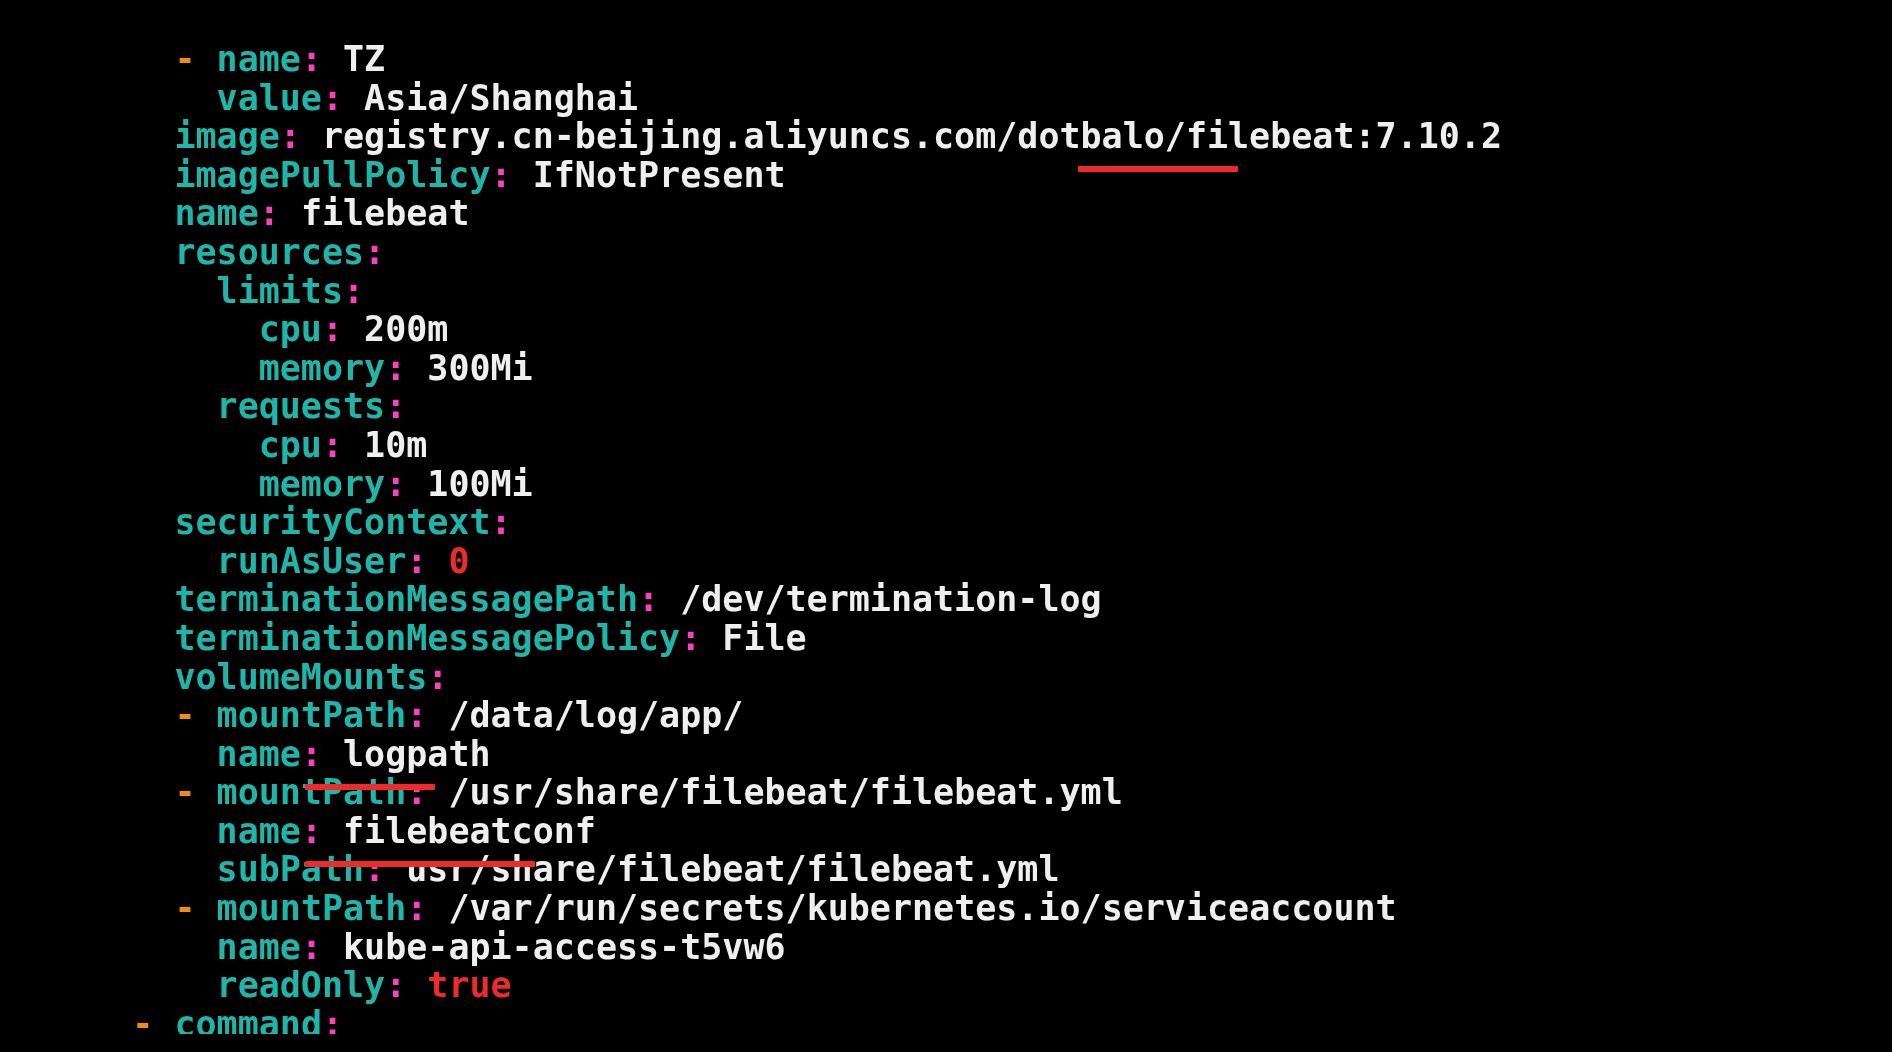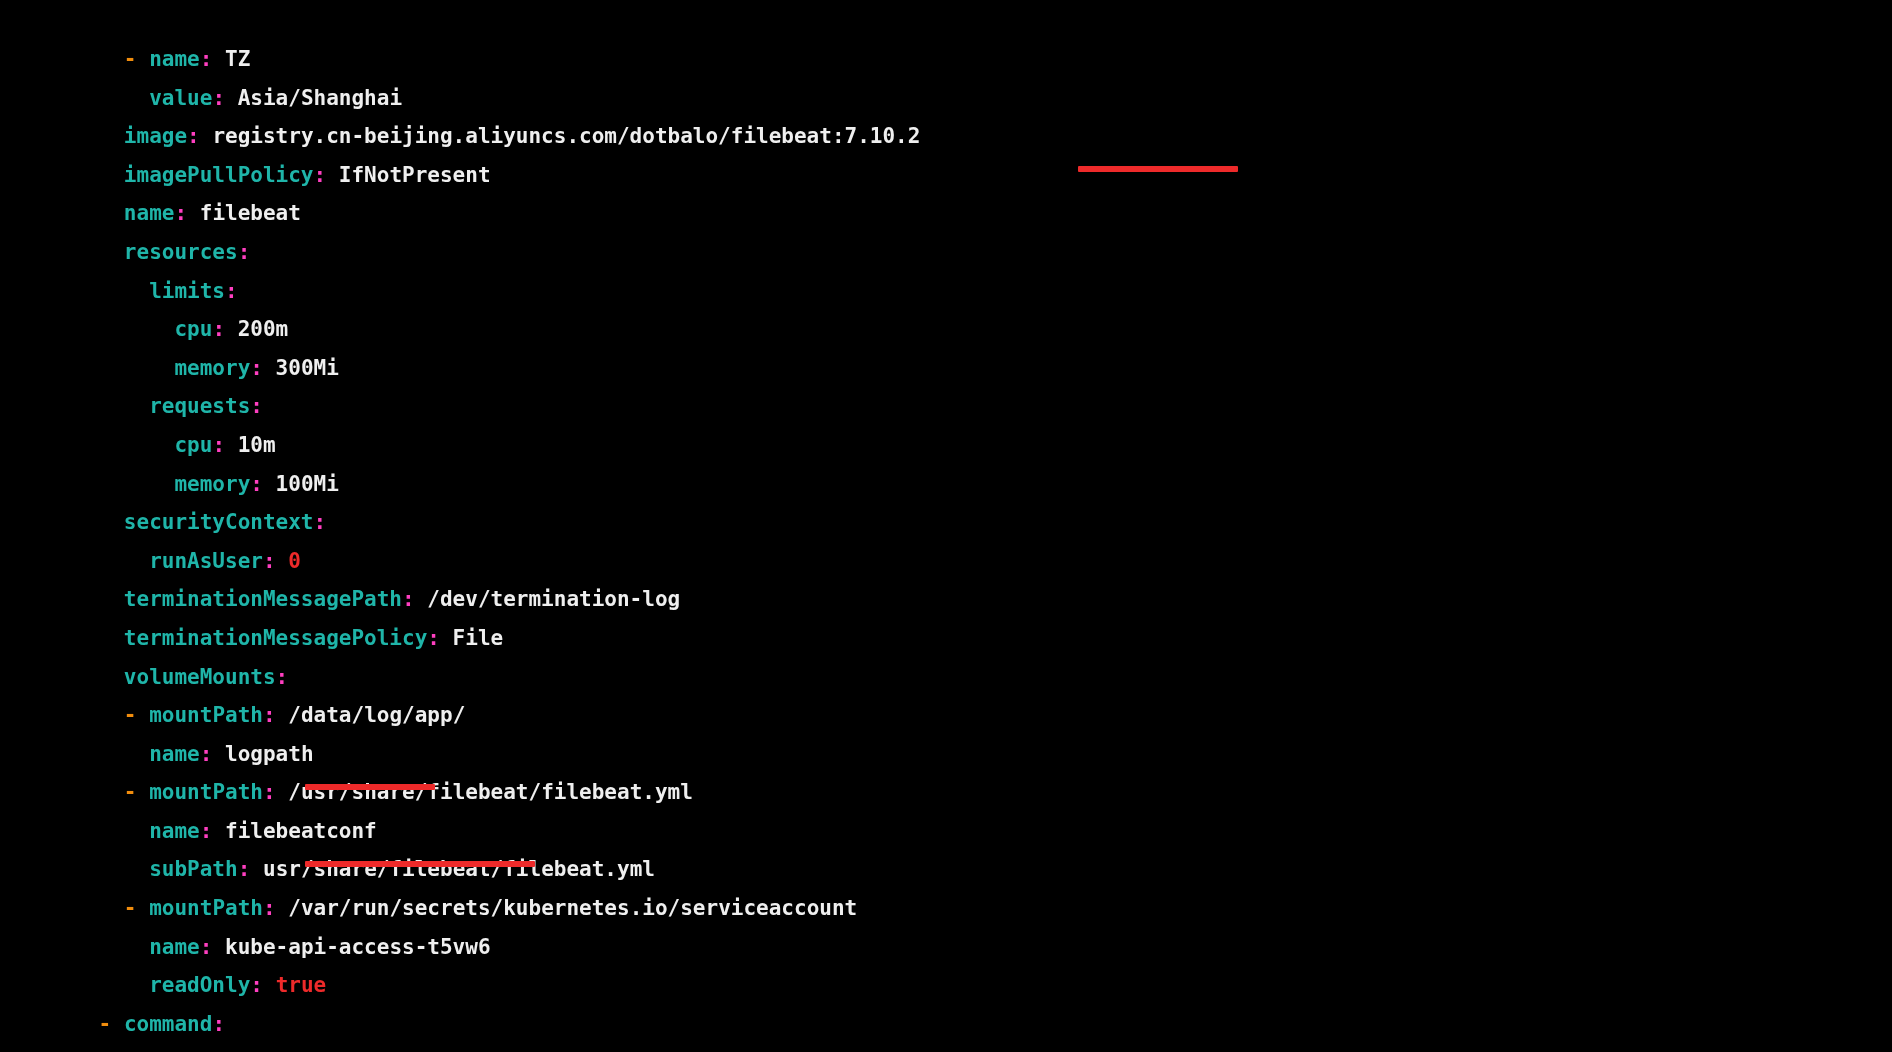--- a/index.html
+++ b/index.html
@@ -19,21 +19,21 @@
     background: #000000;
     box-sizing: border-box;
     overflow: hidden;
   }
   pre.code {
     position: absolute;
     top: 22px;
     left: 30px;
     margin: 0;
     font-family: "Menlo","Consolas","DejaVu Sans Mono",monospace;
-    font-size: 21px;
+    font-size: 35px;
     line-height: 38.6px;
     font-weight: 700;
     color: #efefef;
     white-space: pre;
     letter-spacing: 0px;
   }
   .k   { color: #1fb5a9; }  
   .col { color: #ff3fc1; }  
   .v   { color: #efefef; }  
   .o   { color: #f18d0d; }  

